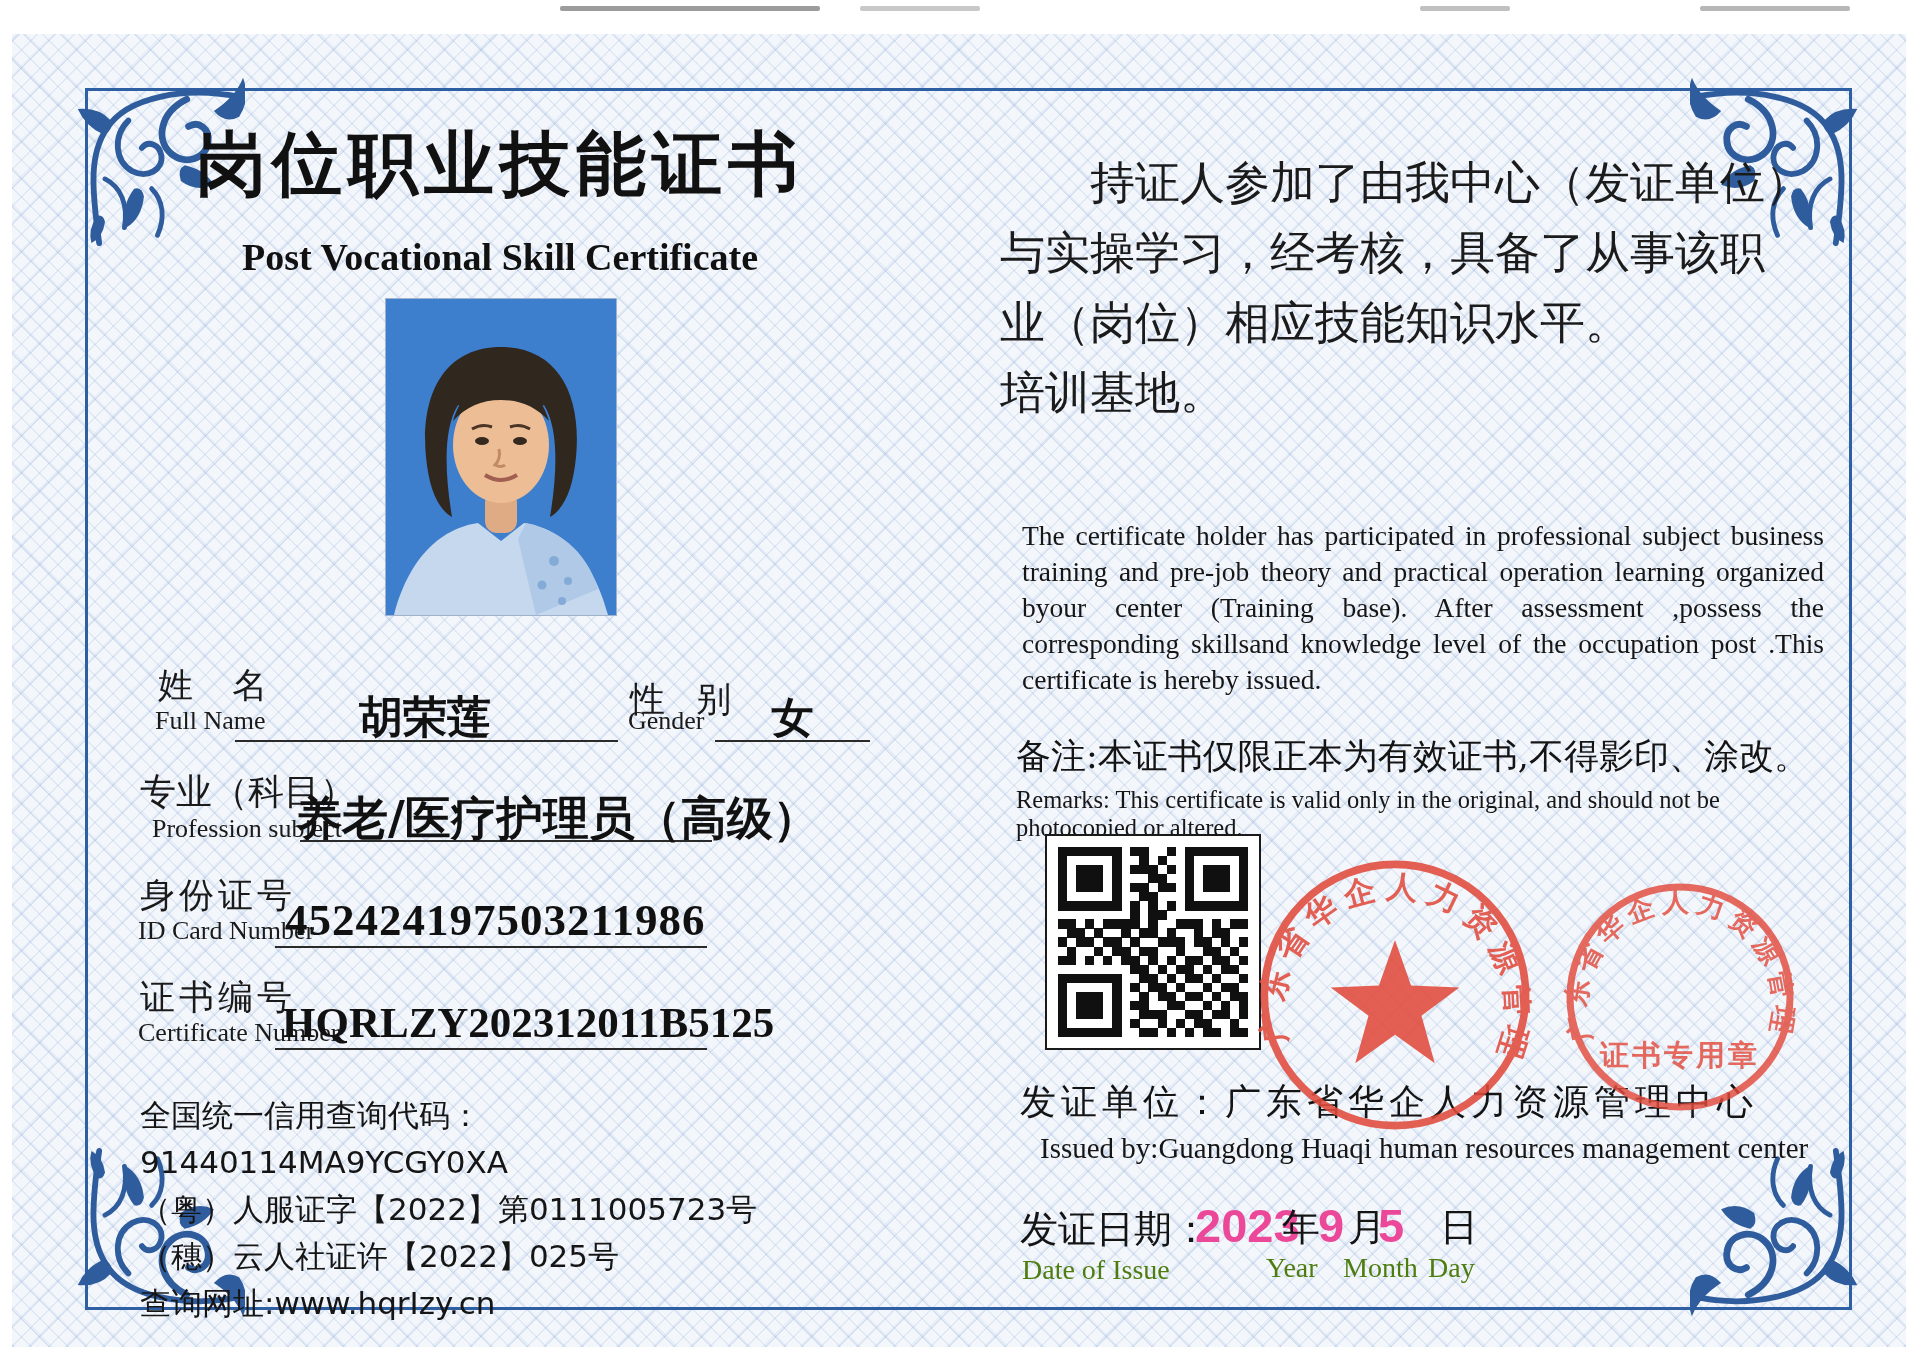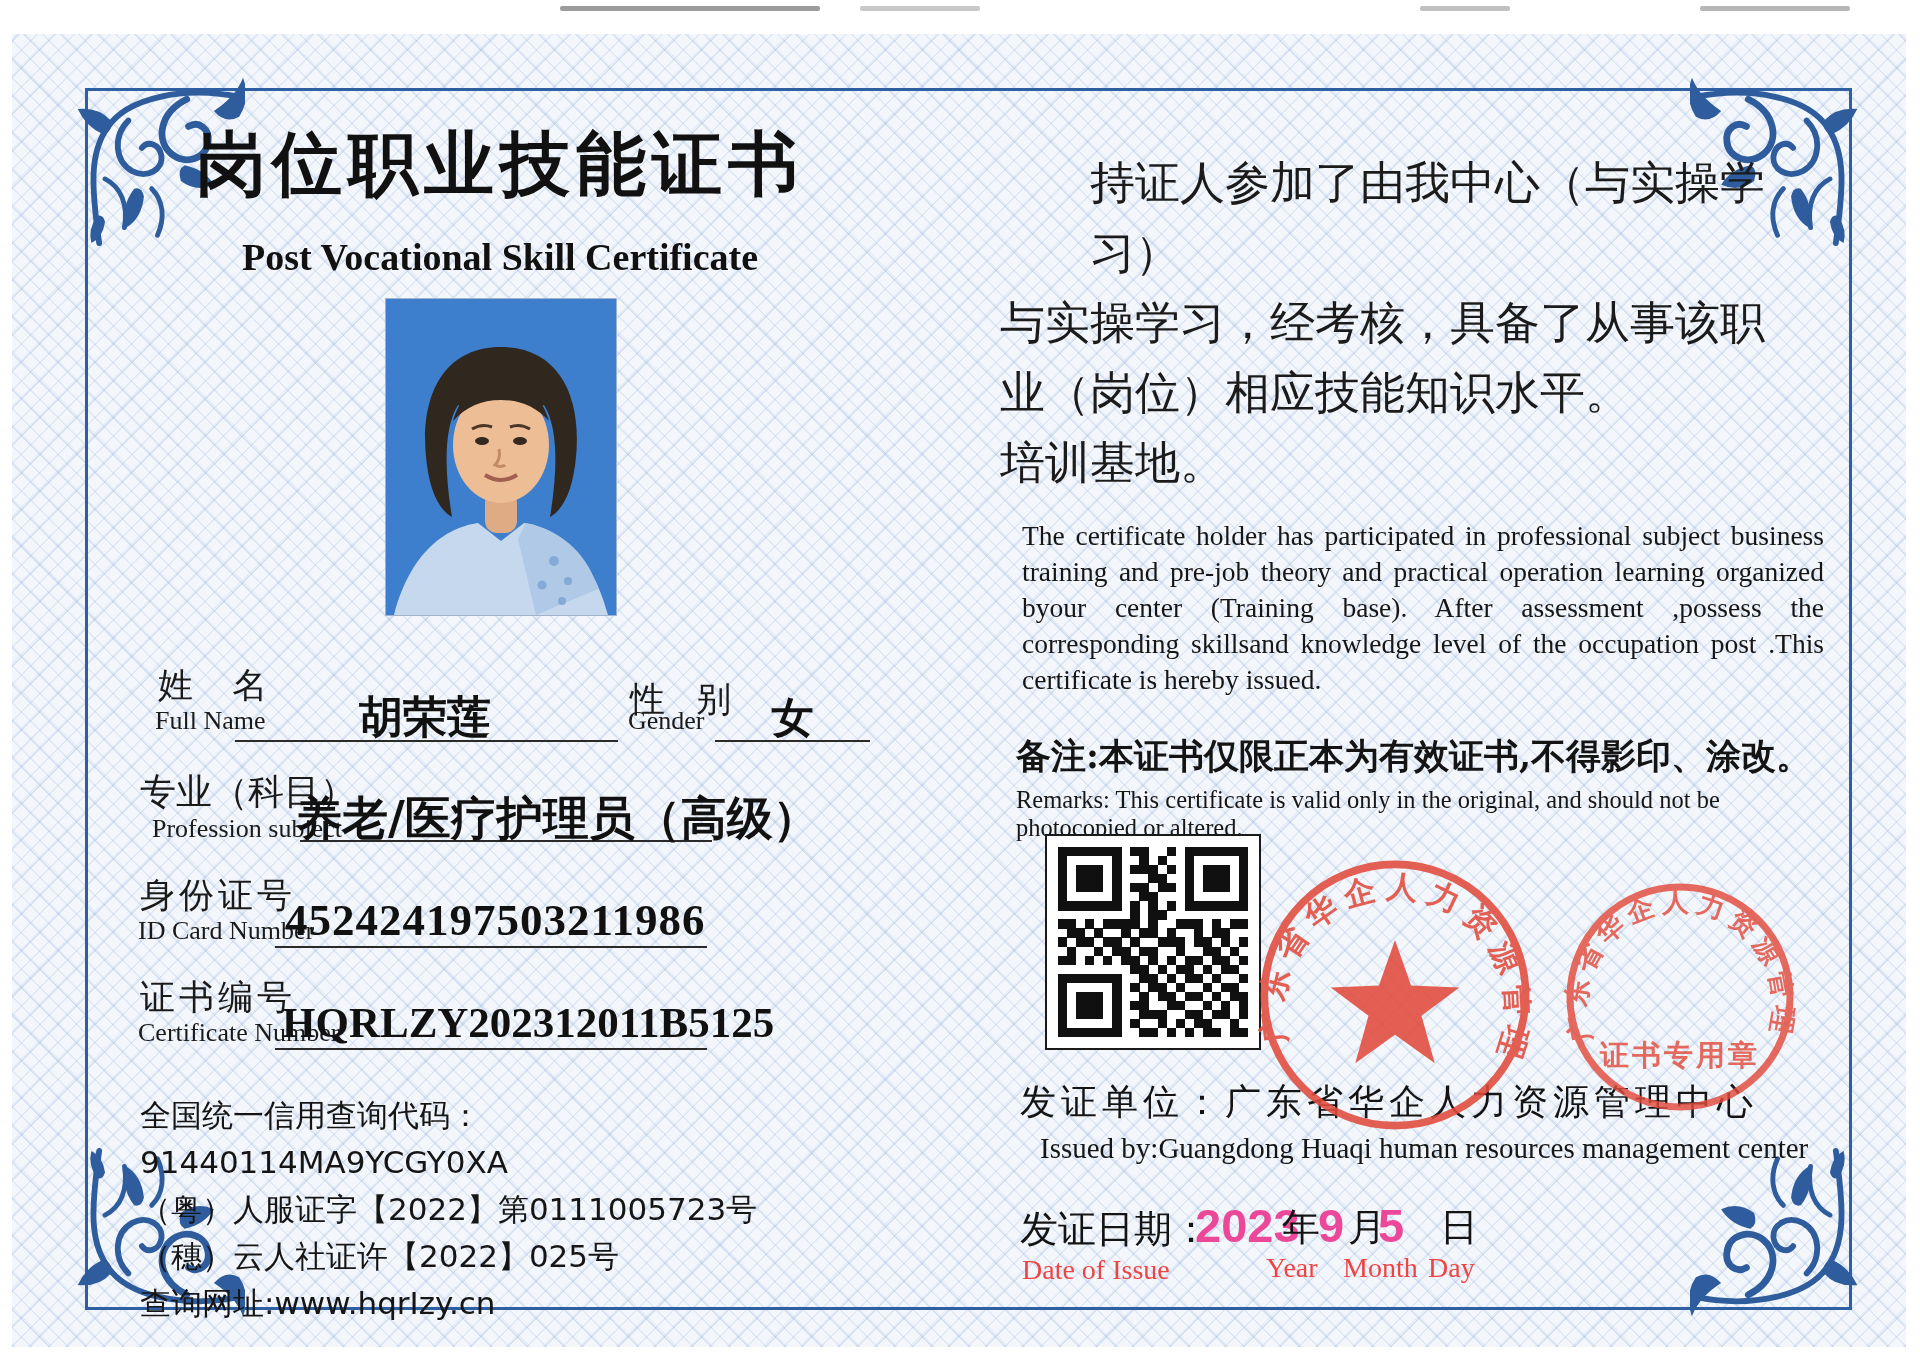--- a/index.html
+++ b/index.html
@@ -60,41 +60,41 @@
     position:absolute;left:1000px;top:148px;width:848px;
     font-family:"DejaVu Serif","Liberation Serif",serif;
     font-size:45px;line-height:70px;color:#1b1b1b;
   }
   .body-cn .ln:first-child{padding-left:90px;}
   .body-en{
     position:absolute;left:1022px;top:518px;width:802px;
     font-size:27.5px;line-height:36px;text-align:justify;color:#161616;
   }
   .remarks-cn{position:absolute;left:1016px;top:733px;width:830px;
-    font-family:"DejaVu Serif","Liberation Serif",serif;font-size:35px;color:#141414;font-weight:bold;}
+    font-family:"DejaVu Serif","Liberation Serif",serif;font-size:35px;color:#141414;}
   .remarks-en{position:absolute;left:1016px;top:786px;width:830px;font-size:24.5px;color:#161616;}
 
   .qr-box{position:absolute;left:1045px;top:834px;width:216px;height:216px;
     background:#fff;border:2px solid #1a1a1a;box-sizing:border-box;padding:11px;}
   .qr-box svg{width:100%;height:100%;display:block;}
 
   .stamp{position:absolute;opacity:.88;}
   .stamp1{left:1253px;top:853px;width:284px;height:284px;}
   .stamp2{left:1560px;top:877px;width:240px;height:240px;opacity:.82;}
 
   .issued-cn{position:absolute;left:1020px;top:1078px;width:830px;
     font-family:"DejaVu Serif","Liberation Serif",serif;
     font-size:36px;letter-spacing:5px;color:#141414;}
   .issued-en{position:absolute;left:1040px;top:1132px;width:810px;font-size:29px;color:#161616;}
 
   .date-row{position:absolute;left:1020px;top:1198px;width:560px;height:110px;}
   .d-abs{position:absolute;}
   .d-cn{font-family:"DejaVu Serif","Liberation Serif",serif;font-size:38px;color:#141414;}
   .d-num{font-family:Liberation Sans, sans-serif;font-weight:bold;font-size:47px;color:#ec4899;}
-  .d-en{font-size:28px;color:#ef4444;text-align:right;}
+  .d-en{font-size:28px;color:#4d7c0f;text-align:right;}
 </style>
 </head>
 <body>
 
 <div id="cert">
   <div id="paper"></div>
 
   <div class="scan-marks">
     <i style="left:560px;width:260px;"></i>
     <i style="left:860px;width:120px;opacity:.3;"></i>
@@ -186,21 +186,21 @@
   <div class="numval" style="position:absolute;left:282px;top:998px;font-size:43px;">HQRLZY202312011B5125</div>
 
   <div class="footer-left">
     <div>全国统一信用查询代码：91440114MA9YCGY0XA</div>
     <div>（粤）人服证字【2022】第0111005723号</div>
     <div>（穗）云人社证许【2022】025号</div>
     <div>查询网址:www.hqrIzy.cn</div>
   </div>
 
   <div class="body-cn">
-    <div class="ln">持证人参加了由我中心（与实操学习）</div>
+    <div class="ln">持证人参加了由我中心（发证单位）</div>
     <div class="ln">与实操学习，经考核，具备了从事该职</div>
     <div class="ln">业（岗位）相应技能知识水平。</div>
     <div class="ln">培训基地。</div>
   </div>
 
   <div class="body-en">The certificate holder has participated in professional subject business training and pre-job theory and practical operation learning organized byour center (Training base). After assessment ,possess the corresponding skillsand knowledge level of the occupation post .This certificate is hereby issued.</div>
 
   <div class="remarks-cn">备注:本证书仅限正本为有效证书,不得影印、涂改。</div>
   <div class="remarks-en">Remarks: This certificate is valid only in the original, and should not be photocopied or altered.</div>
 

